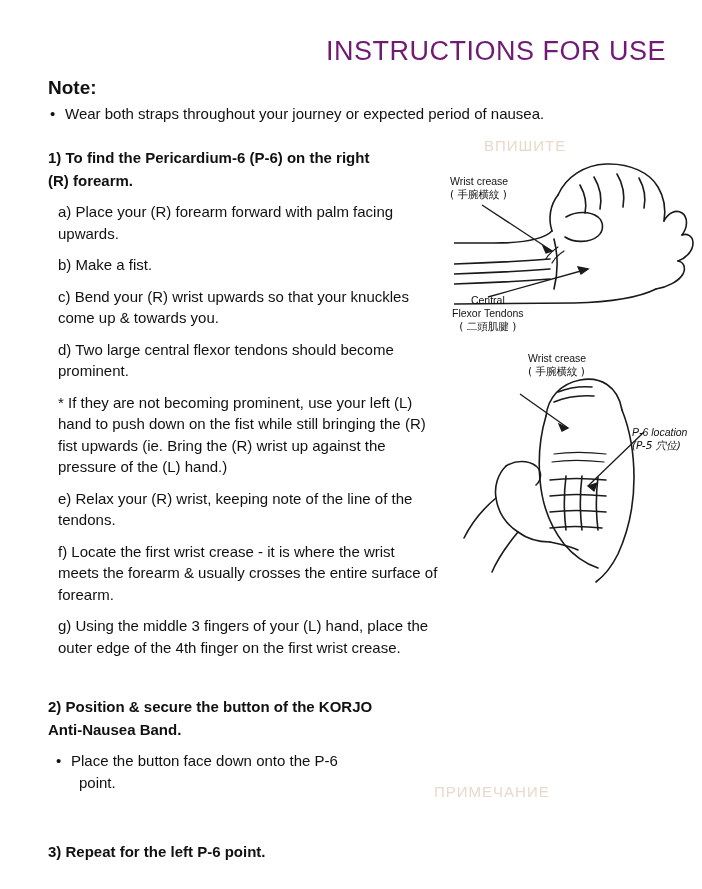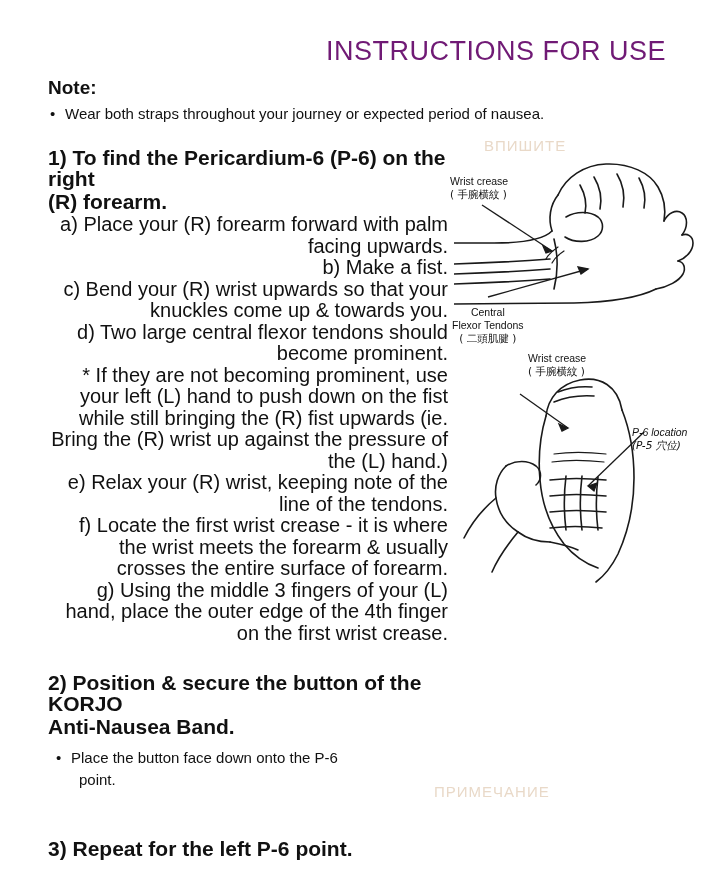--- a/index.html
+++ b/index.html
@@ -58,30 +58,29 @@
   }
   .columns {
     position: relative;
     margin-top: 22px;
   }
   .text-col {
     width: 400px;
     margin-left: 12px;
   }
   .sec-head {
-    font-size: 21px;
+    font-size: 15px;
     font-weight: bold;
     line-height: 21px;
     margin-bottom: 2px;
   }
   .step {
-    font-size: 20px;
+    font-size: 15px;
     line-height: 21.5px;
-    margin: 0;
-    text-align: right;
+    margin: 10px;
   }
   .gap-small { height: 8px; }
   .gap-med { height: 20px; }
   .gap-large { height: 28px; }
   .sub-bullet {
     position: relative;
     font-size: 15px;
     line-height: 21.5px;
     padding-left: 17px;
     margin-left: 6px;
@@ -210,21 +209,21 @@
             <line x1="28" y1="58" x2="98" y2="104"></line>
             <polygon points="98,104 89,99 92,106"></polygon>
             <line x1="34" y1="150" x2="134" y2="122"></line>
             <polygon points="134,122 124,120 127,127"></polygon>
           </g>
         </svg>
         <div class="fig-label" style="left:-4px; top:28px;">
           <span>Wrist crease</span><br>
           <span class="cjk">( 手腕横紋 )</span>
         </div>
-        <div class="fig-label" style="left:-2px; top:147px; text-align:center;margin-top:12px;">
+        <div class="fig-label" style="left:-2px; top:147px; text-align:center;">
           <span style="display:block; text-align:center;">Central</span>
           <span style="display:block;">Flexor  Tendons</span>
           <span class="cjk" style="display:block;">( 二頭肌腱 )</span>
         </div>
       </div>
 
       <div class="fig" style="margin-top:16px;">
         <svg width="268" height="240" viewBox="0 0 268 240">
           <g fill="none" stroke="#1a1a1a" stroke-width="1.6" stroke-linecap="round" stroke-linejoin="round">
 

